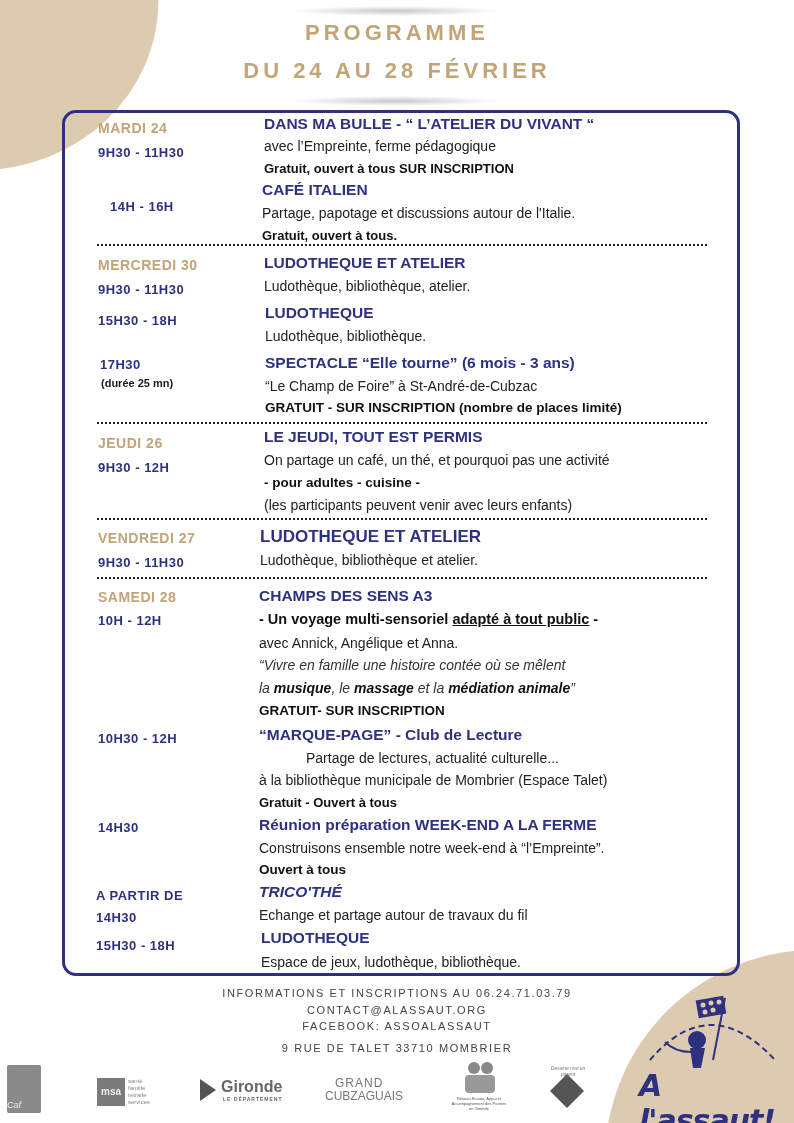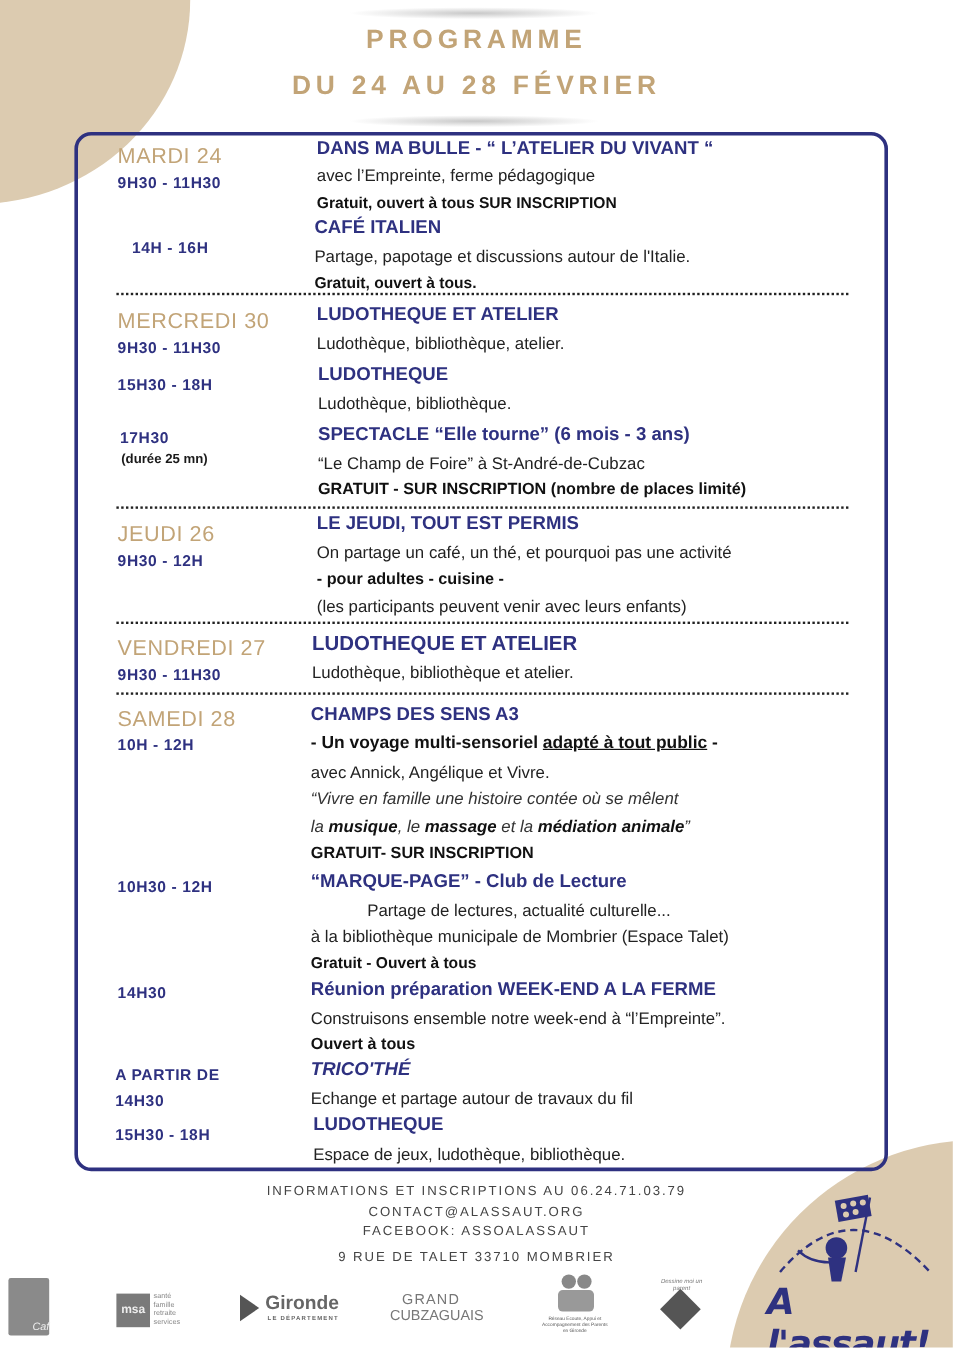--- a/index.html
+++ b/index.html
@@ -7,21 +7,21 @@
        font-family:"Liberation Sans",sans-serif;color:#1a1a1a;}
   .blob-tl{position:absolute;left:-190px;top:-170px;width:340px;height:340px;border-radius:50%;
            background:#dccbb0;transform:scale(1.05,1.0);}
   .blob-br{position:absolute;left:605px;top:950px;width:420px;height:420px;border-radius:50%;background:#dccbb0;}
   .shade{position:absolute;left:290px;width:210px;height:10px;border-radius:50%;
          background:radial-gradient(ellipse at center,#c8c8c8 0%,rgba(255,255,255,0) 70%);}
   .title1{position:absolute;left:0;width:794px;top:20px;font-size:22px;font-weight:bold;letter-spacing:4px;color:#c2a477;text-align:center;}
   .title2{position:absolute;left:0;width:794px;top:58px;font-size:22px;font-weight:bold;letter-spacing:4px;color:#c2a477;text-align:center;}
   .frame{position:absolute;left:62px;top:110px;width:672px;height:860px;border:3px solid #2e3180;border-radius:14px;background:transparent;}
   .abs{position:absolute;white-space:nowrap;}
-  .day{font-size:18px;font-weight:normal;color:#c2a477;letter-spacing:0.5px;}
+  .day{font-size:14px;font-weight:bold;color:#c2a477;letter-spacing:0.5px;}
   .time{font-size:13px;font-weight:bold;color:#2e3180;letter-spacing:0.5px;}
   .dur{font-size:11px;font-weight:bold;color:#1a1a1a;}
   .ev{font-size:15.5px;font-weight:bold;color:#2e3180;}
   .desc{font-size:14px;color:#222;}
   .note{font-size:13.5px;font-weight:bold;color:#111;}
   .note-s{font-size:13px;font-weight:bold;color:#111;}
   .ital{font-size:14px;font-style:italic;color:#333;}
   .ital b{font-style:italic;color:#111;}
   .u{text-decoration:underline;}
   .sep{position:absolute;left:97px;width:610px;height:0;border-top:2.5px dotted #222;}
@@ -77,21 +77,21 @@
 <div class="abs day" style="left:98px;top:530px;">VENDREDI 27</div>
 <div class="abs ev" style="left:260px;top:527px;font-size:17px;">LUDOTHEQUE ET ATELIER</div>
 <div class="abs time" style="left:98px;top:555px;">9H30 - 11H30</div>
 <div class="abs desc" style="left:260px;top:552px;">Ludothèque, bibliothèque et atelier.</div>
 <div class="sep" style="top:577px;"></div>
 
 <div class="abs day" style="left:98px;top:589px;">SAMEDI 28</div>
 <div class="abs time" style="left:98px;top:613px;">10H - 12H</div>
 <div class="abs ev" style="left:259px;top:587px;">CHAMPS DES SENS A3</div>
 <div class="abs note" style="left:259px;top:611px;font-size:14.5px;"><span>- Un voyage multi-sensoriel </span><span class="u">adapté à tout public</span><span> -</span></div>
-<div class="abs desc" style="left:259px;top:635px;">avec Annick, Angélique et Vivre.</div>
+<div class="abs desc" style="left:259px;top:635px;">avec Annick, Angélique et Anna.</div>
 <div class="abs ital" style="left:259px;top:657px;">“Vivre en famille une histoire contée où se mêlent</div>
 <div class="abs ital" style="left:259px;top:680px;"><span>la </span><b>musique</b><span>, le </span><b>massage</b><span> et la </span><b>médiation animale</b><span>”</span></div>
 <div class="abs note" style="left:259px;top:703px;">GRATUIT- SUR INSCRIPTION</div>
 
 <div class="abs time" style="left:98px;top:731px;">10H30 - 12H</div>
 <div class="abs ev" style="left:259px;top:726px;">“MARQUE-PAGE” - Club de Lecture</div>
 <div class="abs desc" style="left:259px;top:750px;margin-left:47px;">Partage de lectures, actualité culturelle...</div>
 <div class="abs desc" style="left:259px;top:772px;">à la bibliothèque municipale de Mombrier (Espace Talet)</div>
 <div class="abs note-s" style="left:259px;top:795px;">Gratuit - Ouvert à tous</div>
 
@@ -108,21 +108,21 @@
 <div class="abs time" style="left:96px;top:938px;">15H30 - 18H</div>
 <div class="abs ev" style="left:261px;top:929px;">LUDOTHEQUE</div>
 <div class="abs desc" style="left:261px;top:954px;">Espace de jeux, ludothèque, bibliothèque.</div>
 
 <div class="footer" style="top:987px;">INFORMATIONS ET INSCRIPTIONS AU 06.24.71.03.79</div>
 <div class="footer" style="top:1004px;">CONTACT@ALASSAUT.ORG</div>
 <div class="footer" style="top:1020px;">FACEBOOK: ASSOALASSAUT</div>
 <div class="footer" style="top:1042px;">9 RUE DE TALET 33710 MOMBRIER</div>
 
 <div class="logo" style="left:7px;top:1065px;width:34px;height:48px;background:#8a8a8a;border-radius:2px;">
-  <div style="position:absolute;left:0;right:0;bottom:3px;text-align:right;color:#eee;font-size:9px;font-style:italic;">Caf</div>
+  <div style="position:absolute;left:0;right:0;bottom:3px;text-align:left;color:#eee;font-size:9px;font-style:italic;">Caf</div>
 </div>
 <div class="logo" style="left:97px;top:1078px;width:28px;height:28px;background:#7a7a7a;">
   <div style="color:#eee;font-size:10px;font-weight:bold;text-align:center;line-height:28px;">msa</div>
 </div>
 <div class="logo" style="left:128px;top:1078px;font-size:6px;line-height:7px;color:#888;">
   <div>santé</div>
   <div>famille</div>
   <div>retraite</div>
   <div>services</div>
 </div>

